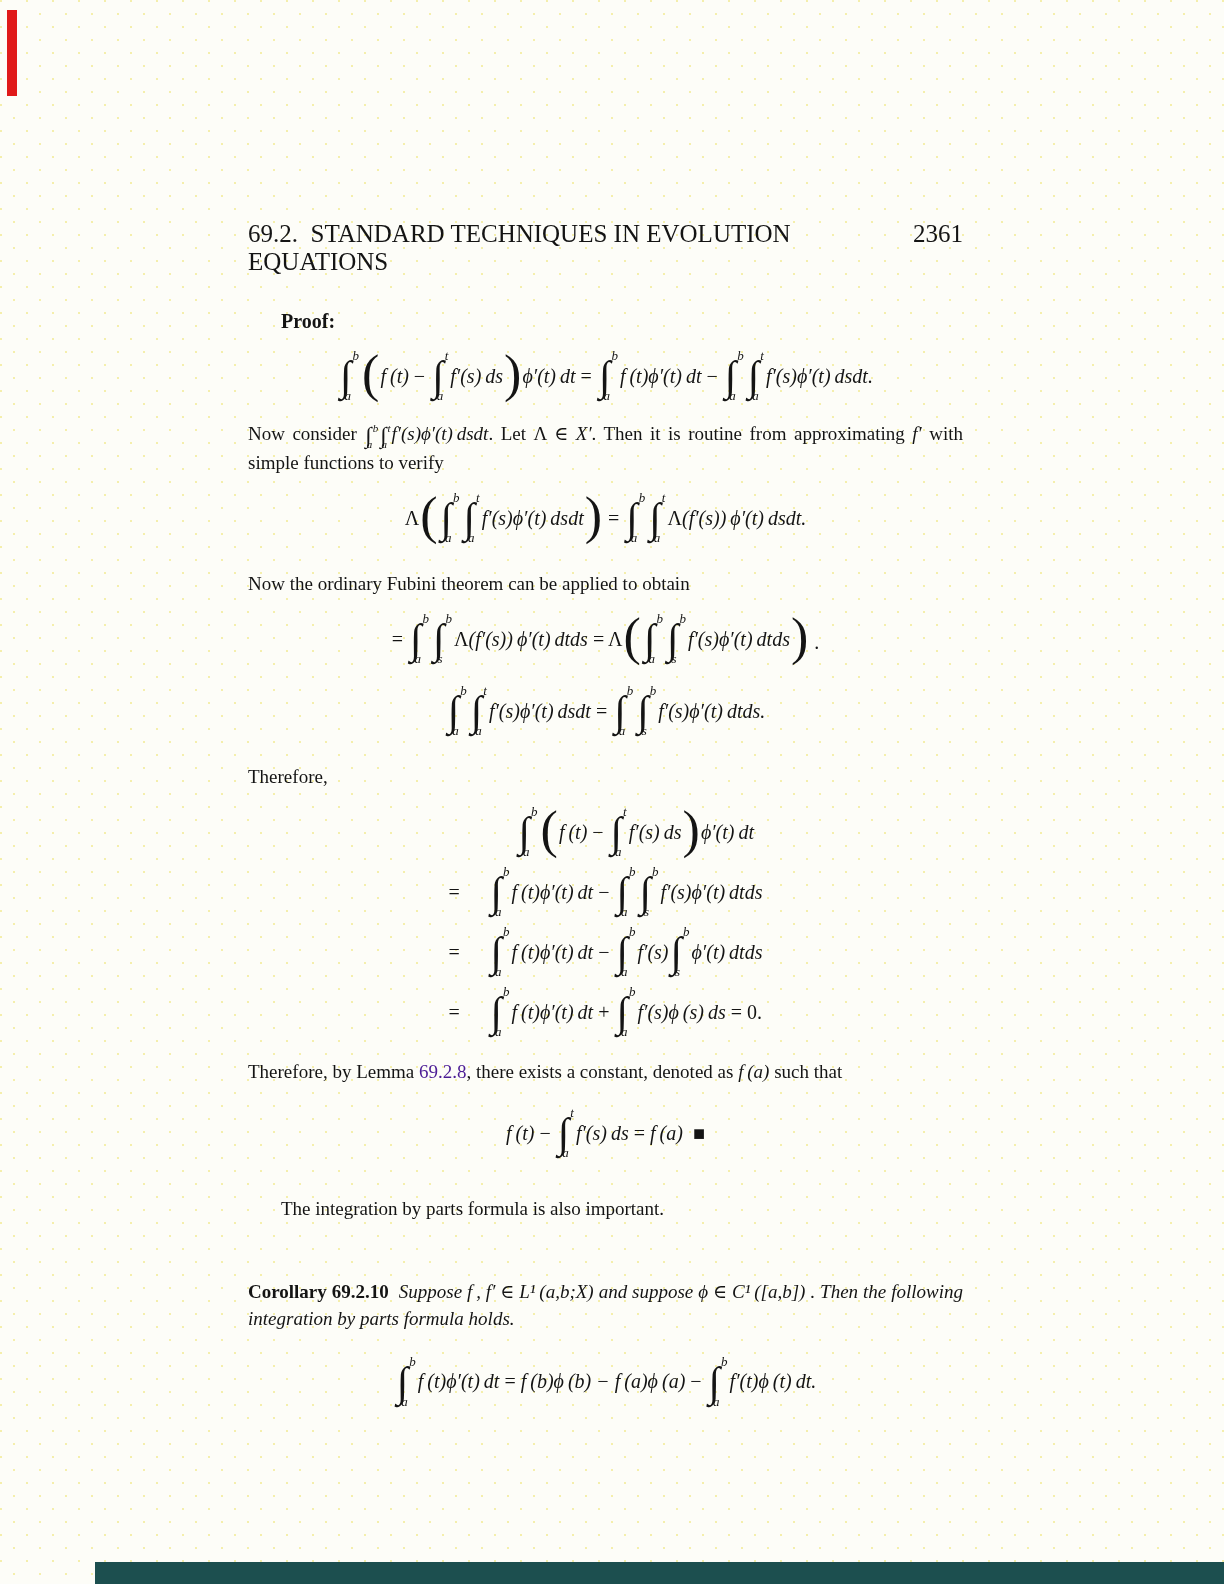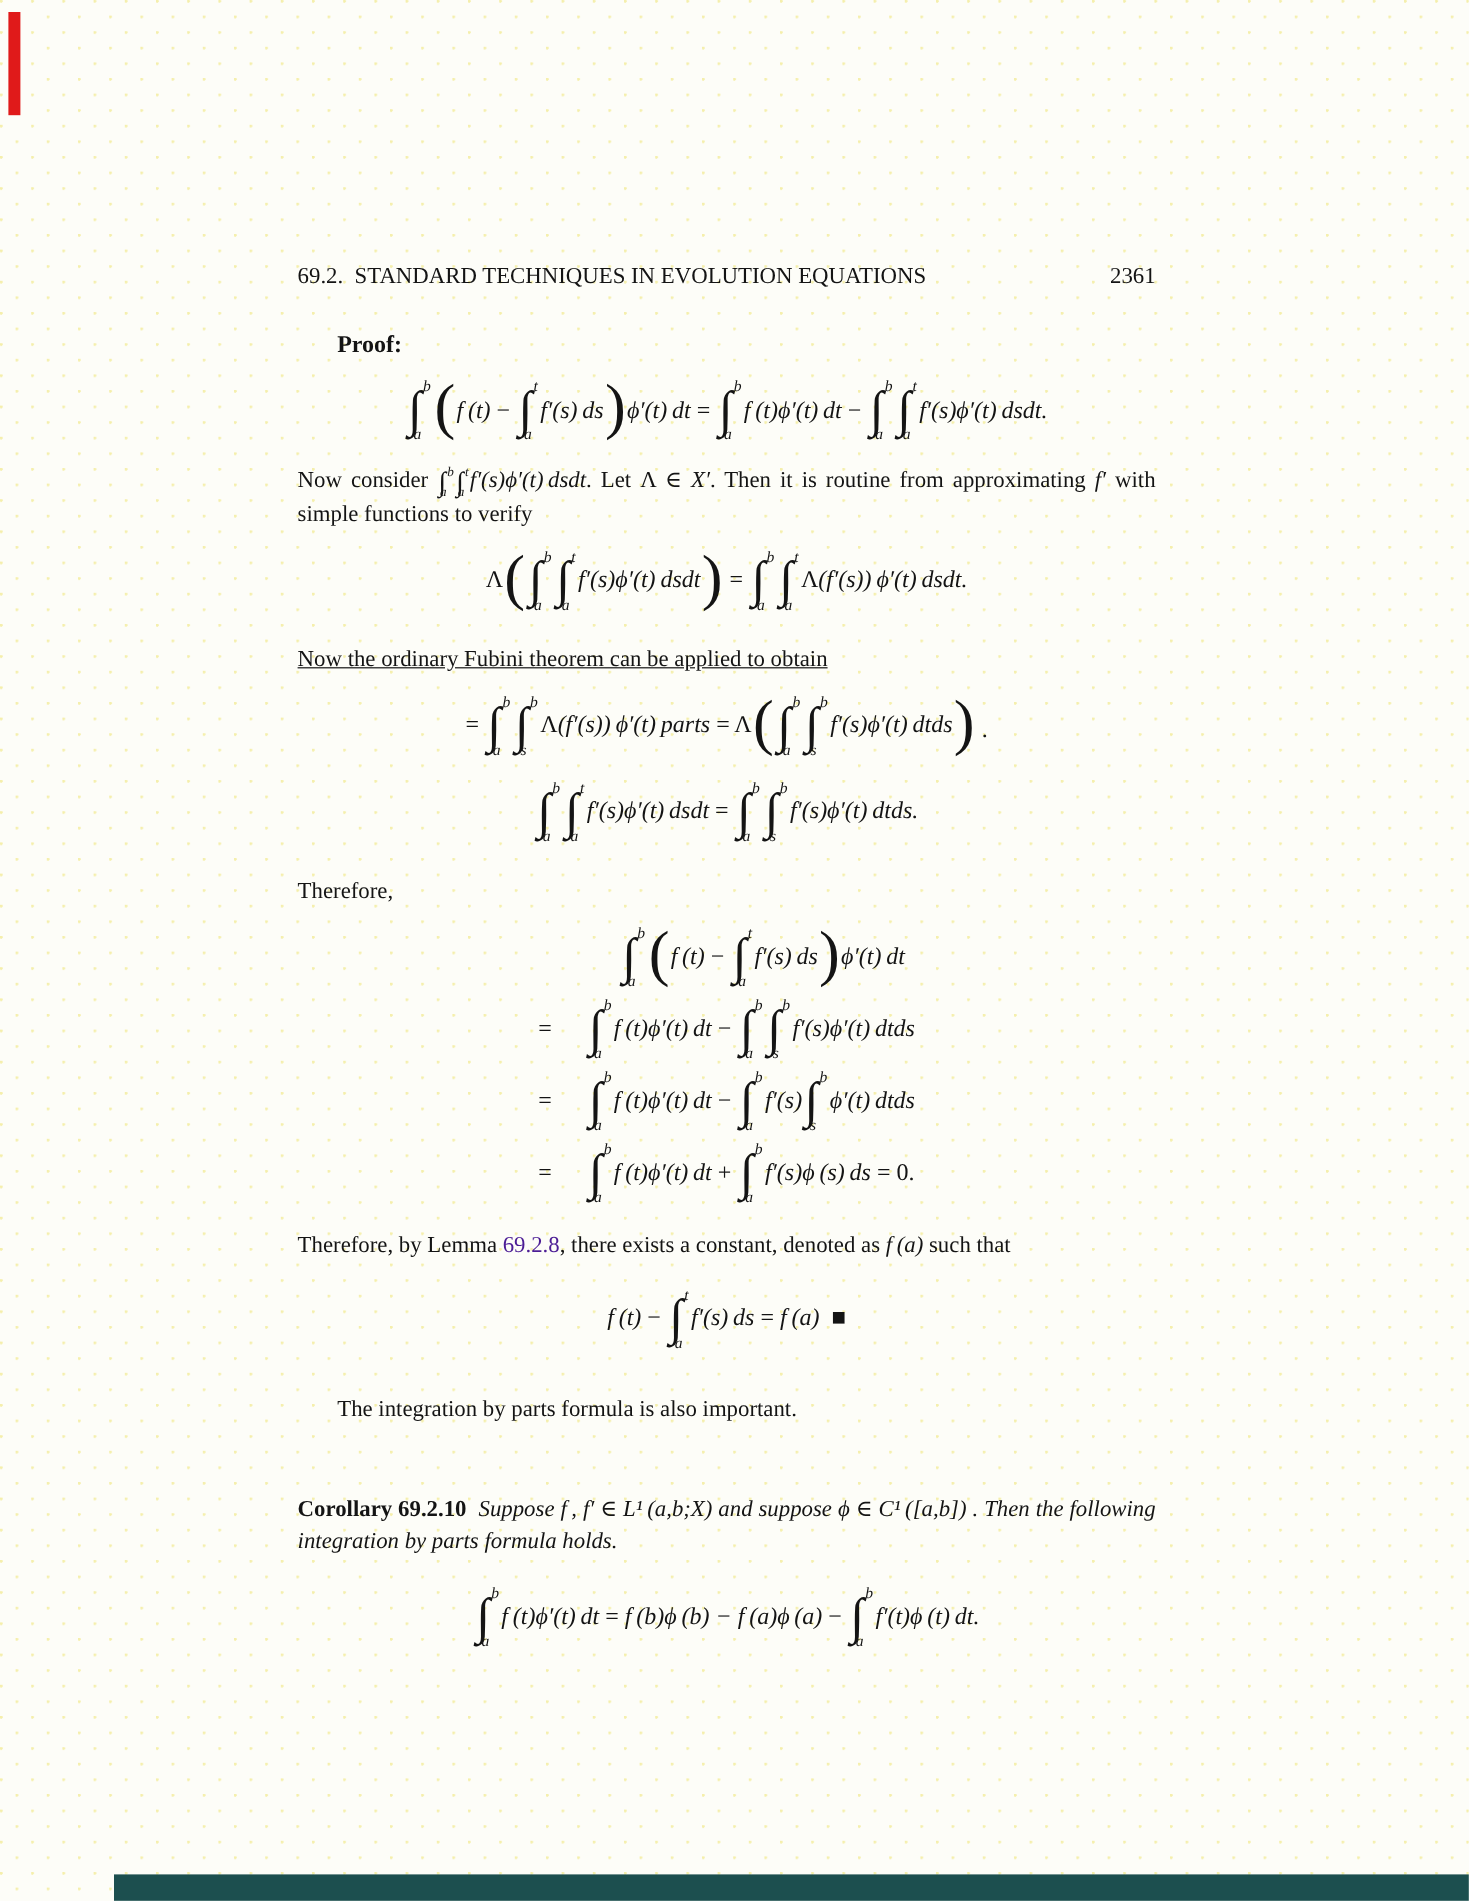--- a/index.html
+++ b/index.html
@@ -9,21 +9,21 @@
     background-image:
       radial-gradient(circle at 1px 1px, rgba(238,228,110,0.55) 1px, transparent 1.5px),
       radial-gradient(circle at 1px 1px, rgba(238,228,110,0.55) 1px, transparent 1.5px);
     background-size:26px 26px;
     background-position:0 0,13px 13px;
     font-family:"Liberation Serif","DejaVu Serif",serif;
     color:#141414;
   }
   .content{width:715px;margin-left:248px;padding-top:220px;position:relative;}
 
-  .hdrrow{display:flex;justify-content:space-between;align-items:baseline;font-size:19px;}
+  .hdrrow{display:flex;justify-content:space-between;align-items:baseline;font-size:25px;}
 
   .prooflabel{font-weight:bold;font-size:20px;margin:34px 0 0 33px;}
 
   
   .eq{display:flex;align-items:center;justify-content:center;font-size:20px;}
   .eq .mit,.eq .mup2,.aexpr .mit,.aexpr .mup2,.amark{white-space:pre;}
   .mit{font-style:italic;}
   .mup2{font-style:normal;}
   .mtx{font-style:inherit;}
   .mlk{color:#4c1d95;cursor:pointer;}
@@ -56,21 +56,21 @@
   .corbody{font-style:italic;}
 
   
   .redstrip{position:absolute;left:7px;top:10px;width:10px;height:86px;background:#e01a1a;}
   .bottombar{position:absolute;left:95px;right:0;bottom:0;height:22px;background:#1c4f4f;}
 
   
   #blk-e1{margin-top:14px;}
   #blk-p1{margin-top:16px;}
   #blk-e2{margin-top:12px;}
-  #blk-p2{margin-top:24px;text-decoration:underline;}
+  #blk-p2{margin-top:24px;}
   #blk-e3{margin-top:12px;}
   #blk-p3{margin-top:26px;}
   #blk-e4{margin-top:14px;}
   #blk-p4{margin-top:24px;}
   #blk-e5{margin-top:12px;}
   #blk-p5{margin-top:16px;}
   #blk-e6{margin-top:18px;}
   #blk-p6{margin-top:34px;}
   #blk-cor{margin-top:56px;}
   #blk-e7{margin-top:20px;}
@@ -201,21 +201,21 @@
         </span>
       </span>
       <span class="mint">
         <span class="misign">∫</span>
         <span class="milims">
           <span class="lup">b</span>
           <span class="llo">s</span>
         </span>
       </span>
       <span class="mup2">Λ</span>
-      <span class="mit">(f′(s)) ϕ′(t) parts</span>
+      <span class="mit">(f′(s)) ϕ′(t) dtds</span>
       <span class="mup2"> = Λ</span>
       <span class="mbig">(</span>
       <span class="mint">
         <span class="misign">∫</span>
         <span class="milims">
           <span class="lup">b</span>
           <span class="llo">a</span>
         </span>
       </span>
       <span class="mint">

